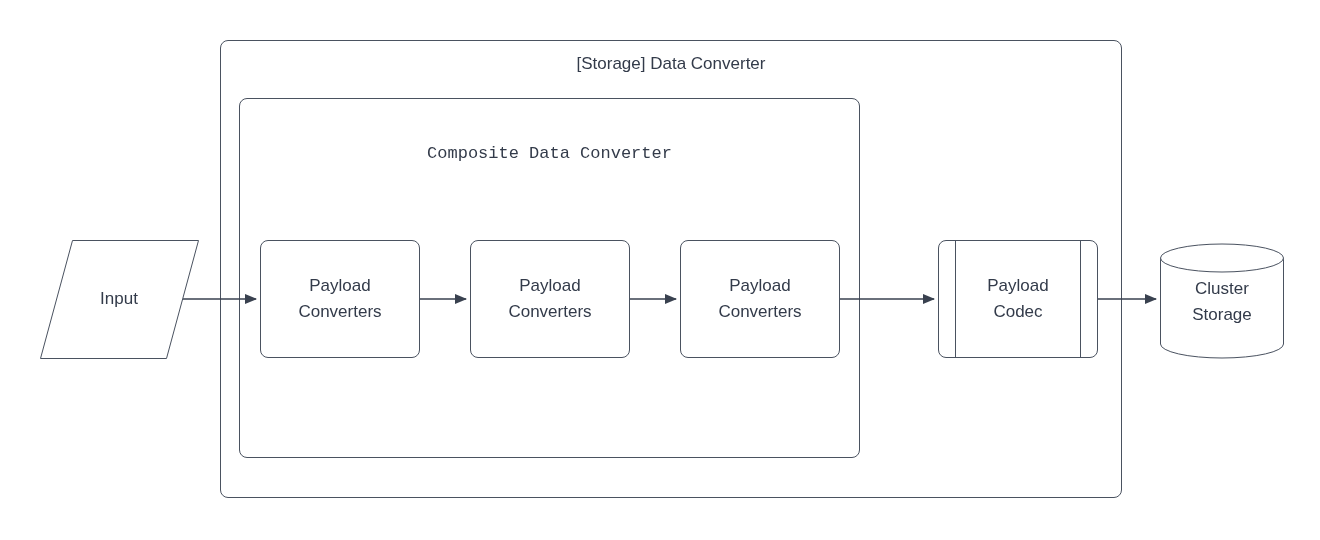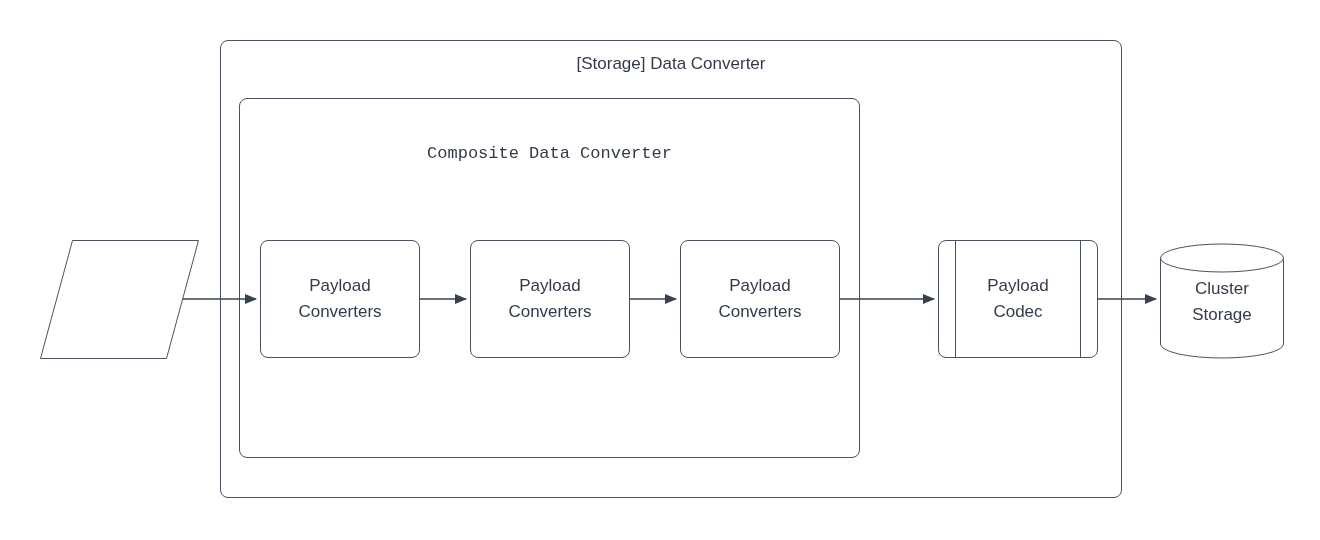--- a/index.html
+++ b/index.html
@@ -124,20 +124,23 @@
       <ellipse class="shape-open" cx="1222" cy="258" rx="61.5" ry="14"></ellipse>
     </g>
 
     <line class="connector" x1="183" y1="299" x2="256" y2="299" marker-end="url(#arrowhead)"></line>
     <line class="connector" x1="420" y1="299" x2="466" y2="299" marker-end="url(#arrowhead)"></line>
     <line class="connector" x1="630" y1="299" x2="676" y2="299" marker-end="url(#arrowhead)"></line>
     <line class="connector" x1="840" y1="299" x2="934" y2="299" marker-end="url(#arrowhead)"></line>
     <line class="connector" x1="1098" y1="299" x2="1156" y2="299" marker-end="url(#arrowhead)"></line>
   </svg>
 
+  <div class="float-label input-label">
+    <span>Input</span>
+  </div>
 
   <div class="node box1">
     <span class="lbl">Payload Converters</span>
   </div>
   <div class="node box2">
     <span class="lbl">Payload Converters</span>
   </div>
   <div class="node box3">
     <span class="lbl">Payload Converters</span>
   </div>

